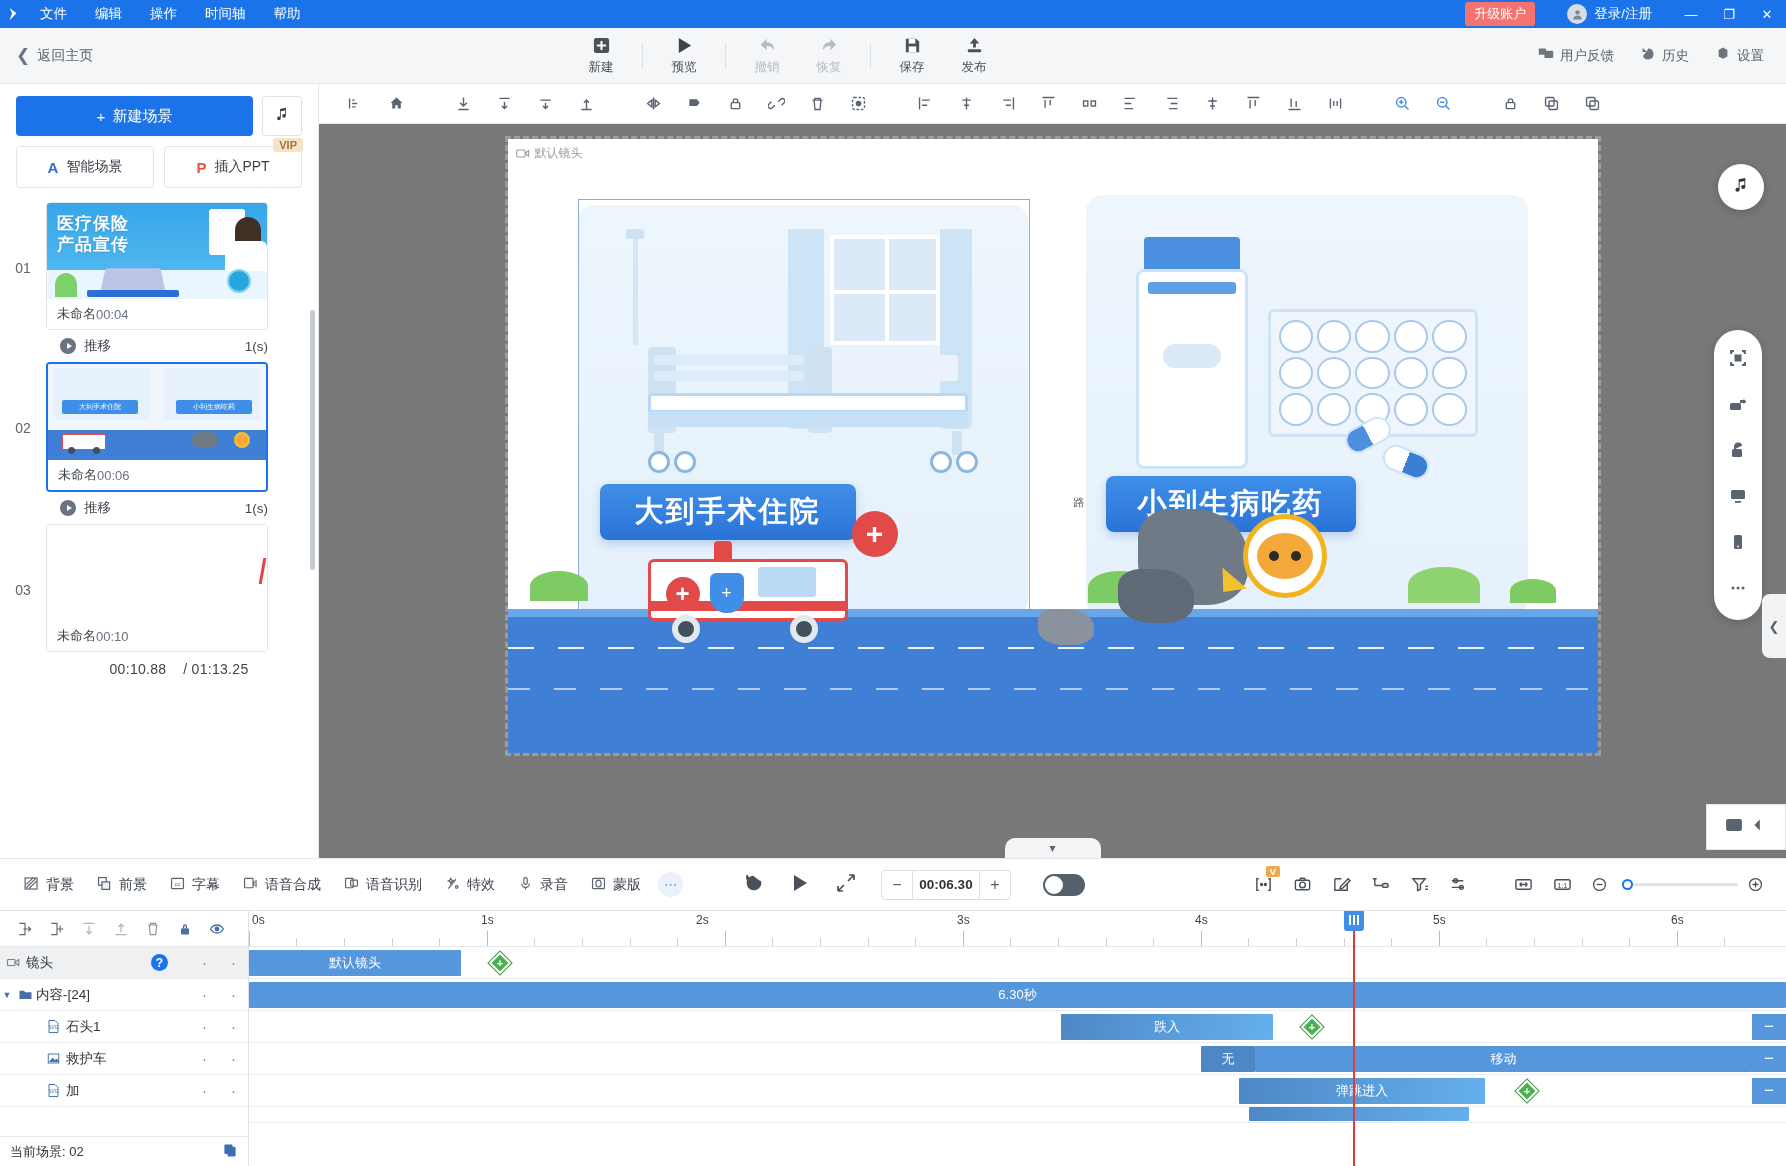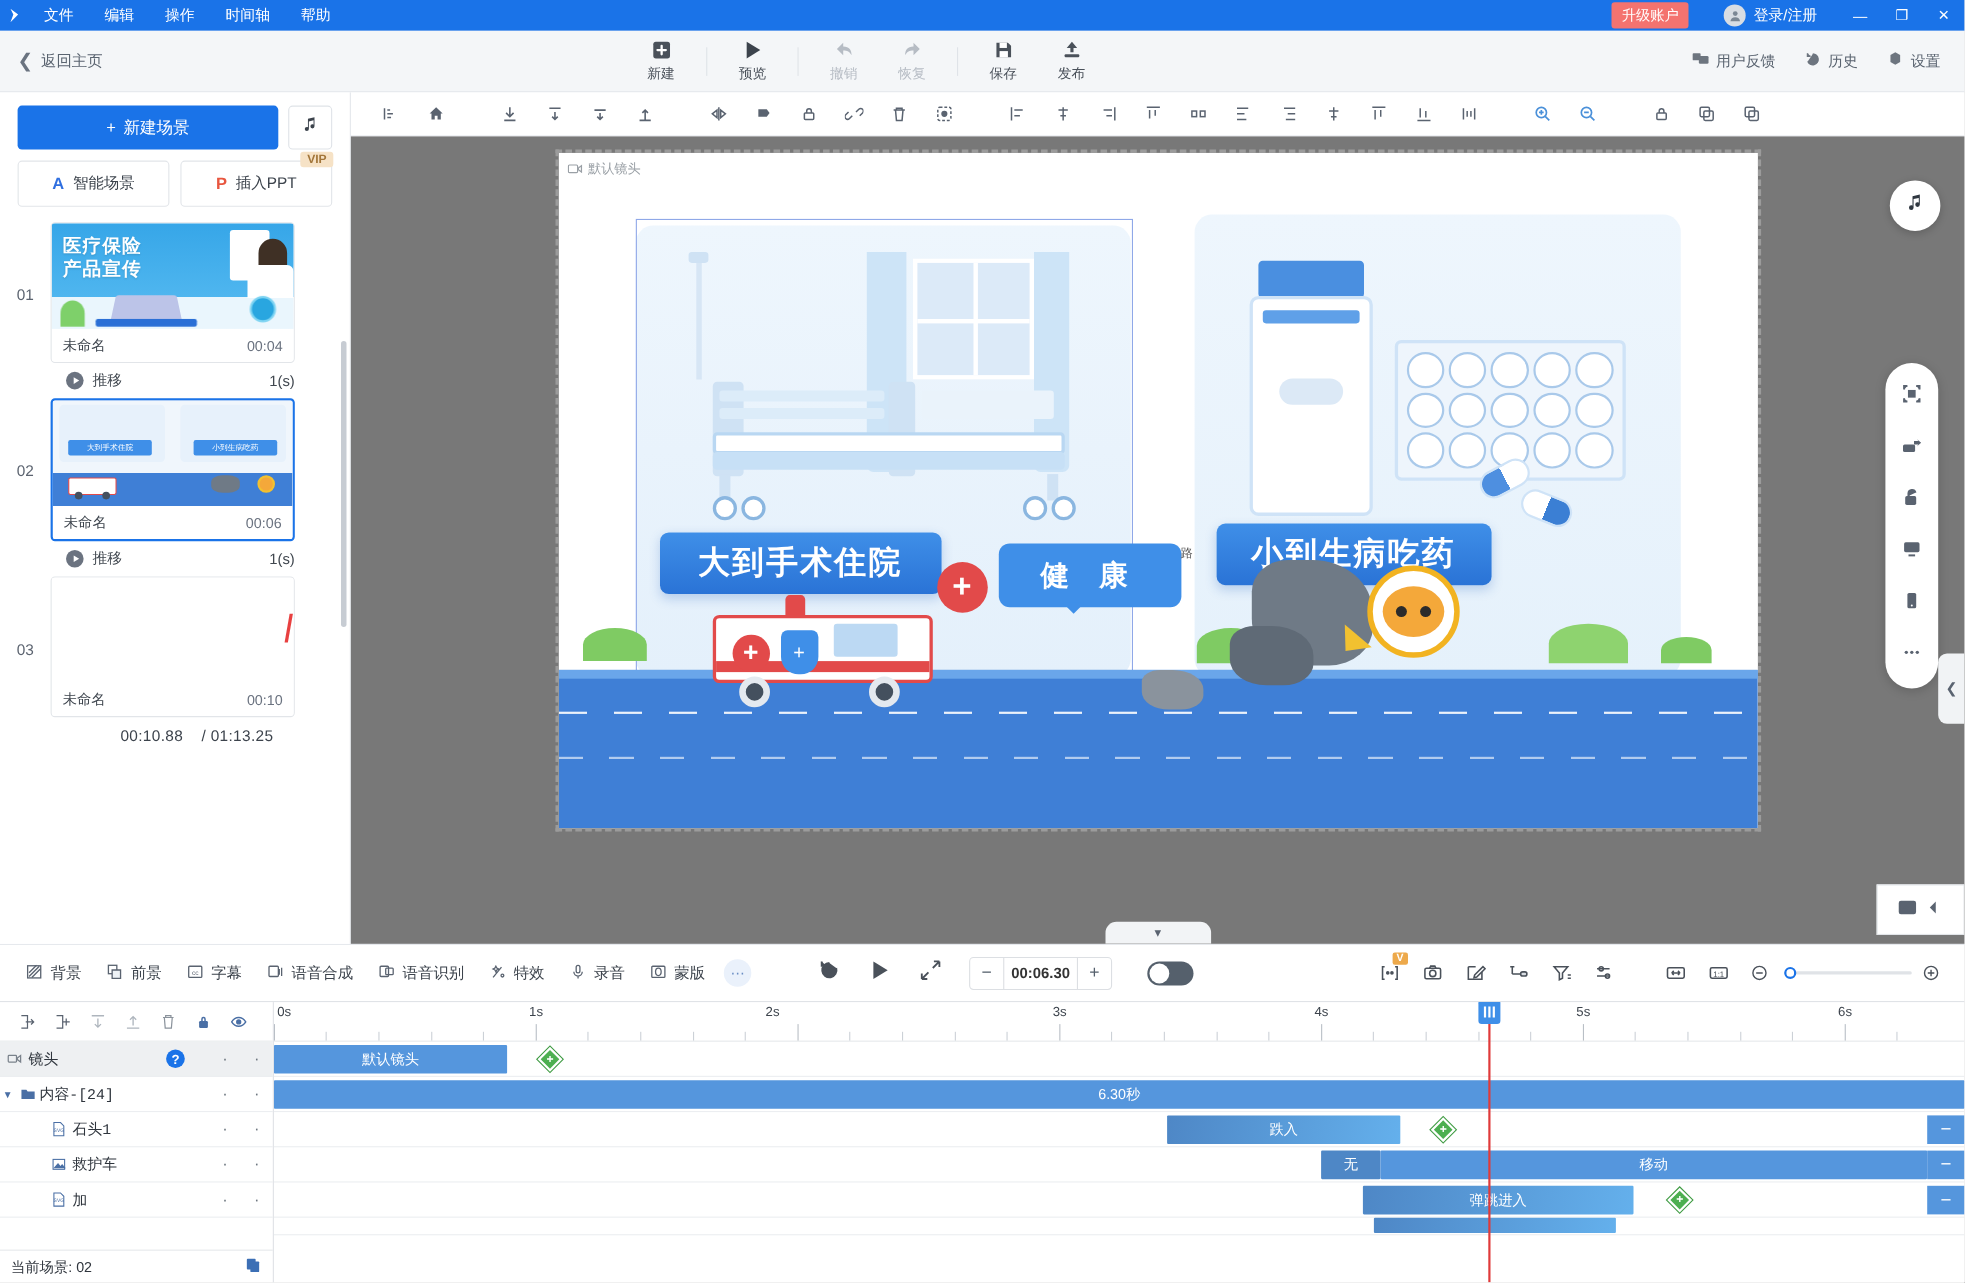--- a/index.html
+++ b/index.html
@@ -91,21 +91,21 @@
 
   .scene-list { flex: 1; overflow: hidden; padding: 14px 0 0 0; position: relative; }
   .scene-block { display: flex; align-items: flex-start; padding: 0 14px 0 0; }
   .scene-num { width: 46px; text-align: center; color: #5c6470; font-size: 14px; padding-top: 58px; flex: none; }
   .scene-card {
     width: 222px; border: 1px solid #e2e5e9; border-radius: 4px; overflow: hidden; background: #fff;
   }
   .scene-card.selected { border: 2px solid #1a73e8; }
   .thumb { height: 96px; position: relative; overflow: hidden; }
   .card-meta {
-    height: 30px; display: flex; align-items: center; justify-content: space-between;
+    height: 30px; display: flex; align-items: center; 
     padding: 0 10px; font-size: 13px; color: #3c434c; background: #fff;
   }
   .card-meta .t { color: #6b7380; }
   .transition {
     display: flex; align-items: center; justify-content: space-between;
     padding: 7px 14px 7px 60px; font-size: 13.5px; color: #40474f; width: 282px;
   }
   .transition .lf { display: flex; align-items: center; gap: 8px; }
   .tr-play { width: 16px; height: 16px; border-radius: 50%; background: #6b7380; display:flex; align-items:center; justify-content:center; }
   .tr-play:after { content:""; border-left: 5px solid #fff; border-top: 3.5px solid transparent; border-bottom: 3.5px solid transparent; margin-left:2px; }
@@ -260,21 +260,21 @@
   .tl-head { height: 36px; display: flex; align-items: center; border-bottom: 1px solid #e6e9ec; padding-left: 10px; gap: 3px;}
   .tlh-ic { width: 29px; height: 26px; display:flex;align-items:center;justify-content:center; }
   .tlh-ic svg { width: 16px; height: 16px; }
   .tl-rows { flex: 1; }
   .tl-row {
     height: 32px; display: flex; align-items: center; border-bottom: 1px solid #eceef1; font-size: 13.5px; color: #2f353d;
   }
   .tl-row.sel { background: #eef0f2; }
   .tl-row .ic { width: 26px; display:flex;align-items:center;justify-content:center;}
   .tl-row .ic svg { width: 15px; height: 15px; }
-  .tl-row .nm { flex: 1; font-family: Liberation Mono, monospace; }
+  .tl-row .nm { flex: 1; }
   .tl-row .dots { display: flex; gap: 0; }
   .tl-row .dot { width: 29px; text-align: center; color: #6e7780; font-size: 15px; }
   .help-ic { width: 17px; height: 17px; border-radius: 50%; background: #1a73e8; color: #fff; font-size: 12px; display:flex;align-items:center;justify-content:center; font-weight:bold; margin-right: 22px;}
   .tl-foot { height: 30px; display: flex; align-items: center; justify-content: space-between; padding: 0 10px; font-size: 13px; color: #2f353d; border-top: 1px solid #e6e9ec;}
   .tl-foot svg { width: 16px; height: 16px; fill: #3c6fb5; }
 
   .tl-right { flex: 1; position: relative; overflow: hidden; }
   .ruler { height: 36px; border-bottom: 1px solid #e6e9ec; position: relative; }
   .rl-lab { position: absolute; top: 2px; font-size: 12px; color: #3c434c; }
   .rl-major { position: absolute; top: 20px; width: 1px; height: 15px; background: #b9bfc6; }
@@ -774,21 +774,20 @@
           <div class="rock" style="left:630px;top:370px;width:110px;height:96px;background:#6f7a86;"></div>
           <div class="rock" style="left:610px;top:430px;width:76px;height:54px;background:#5f6a76;"></div>
           <div class="rock" style="left:530px;top:470px;width:56px;height:36px;background:#8a939d;"></div>
 
           <div class="tiger-arrow"></div>
           <div class="tiger">
               <div class="tiger-face"></div>
             </div>
 
           <div class="redcircle">+</div>
-          <div class="bubble">健 康</div>
           <div class="bubble-mini">路</div>
 
           <div class="amb">
             <div class="amb-body"></div>
             <div class="amb-red"></div>
             <div class="amb-win"></div>
             <div class="amb-light"></div>
             <div class="amb-cross">+</div>
             <div class="amb-shield">+</div>
             <div class="wheel" style="left:24px"></div>

